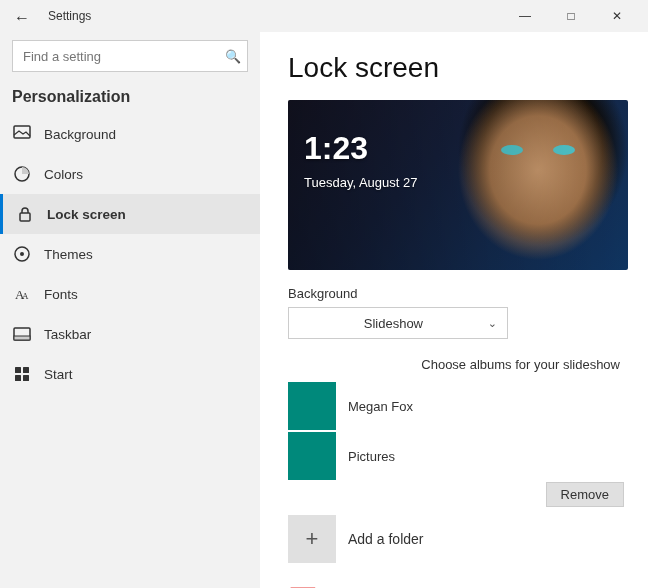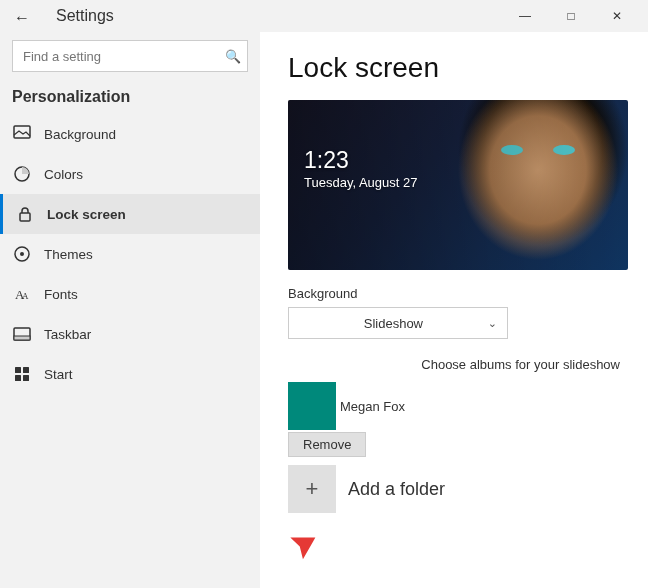--- a/index.html
+++ b/index.html
@@ -28,22 +28,22 @@
       height: 28px;
       display: flex;
       align-items: center;
       justify-content: center;
       cursor: pointer;
       border-radius: 2px;
       color: #333;
       font-size: 16px;
     }
     .title-bar-title {
-      margin-left: 20px;
-      font-size: 16px;
+      margin-left: 12px;
+      font-size: 12px;
       color: #333;
       flex: 1;
     }
     .title-bar-controls {
       display: flex;
       gap: 0;
     }
     .title-bar-btn {
       width: 46px;
       height: 32px;
@@ -185,24 +185,24 @@
 
     .preview-overlay {
       position: absolute;
       left: 0; top: 0;
       width: 100%; height: 100%;
       background: linear-gradient(to right, rgba(0,0,0,0.4) 0%, rgba(0,0,0,0.1) 60%, transparent 100%);
     }
     .preview-time {
       position: absolute;
       left: 16px;
-      top: 47px;
+      top: 30px;
       color: white;
-      font-size: 23px;
-      font-weight: 400;
+      font-size: 32px;
+      font-weight: 700;
       text-shadow: 0 1px 3px rgba(0,0,0,0.5);
     }
     .preview-date {
       position: absolute;
       left: 16px;
       top: 75px;
       color: white;
       font-size: 13px;
       text-shadow: 0 1px 2px rgba(0,0,0,0.5);
     }
@@ -244,37 +244,38 @@
       margin-bottom: 10px;
       text-align: right;
     }
 
     
     .album-item {
       display: flex;
       align-items: center;
       height: 48px;
       margin-bottom: 2px;
-      gap: 4px;
+      gap: 12px;
       cursor: pointer;
     }
     .album-thumb {
       width: 48px;
       height: 48px;
       background: #00897b;
       flex-shrink: 0;
     }
     .album-name {
       font-size: 13px;
       color: #333;
     }
 
     
     .remove-row {
       display: flex;
+      justify-content: flex-end;
       margin-top: 0;
       margin-bottom: 8px;
       width: 336px;
     }
     .remove-btn {
       background: #e0e0e0;
       border: 1px solid #ccc;
       padding: 4px 14px;
       font-size: 13px;
       cursor: pointer;
@@ -295,21 +296,21 @@
       height: 48px;
       background: #e0e0e0;
       display: flex;
       align-items: center;
       justify-content: center;
       font-size: 22px;
       color: #555;
       flex-shrink: 0;
     }
     .add-folder-label {
-      font-size: 18px;
+      font-size: 14px;
       color: #333;
     }
 
     
     .advanced-row {
       display: flex;
       align-items: center;
       gap: 8px;
       margin-top: 4px;
     }
@@ -434,20 +435,24 @@
       <span class="dropdown-arrow">⌄</span>
     </div>
 
     <div class="choose-label">Choose albums for your slideshow</div>
 
     <div class="album-item">
       <div class="album-thumb" style="background:#00897b;"></div>
       <span class="album-name">Megan Fox</span>
     </div>
 
+    <div class="album-item">
+      <div class="album-thumb" style="background:#00897b;"></div>
+      <span class="album-name">Pictures</span>
+    </div>
 
     <div class="remove-row">
       <button class="remove-btn">Remove</button>
     </div>
 
     <div class="add-folder-row">
       <div class="add-plus">+</div>
       <span class="add-folder-label">Add a folder</span>
     </div>
 

